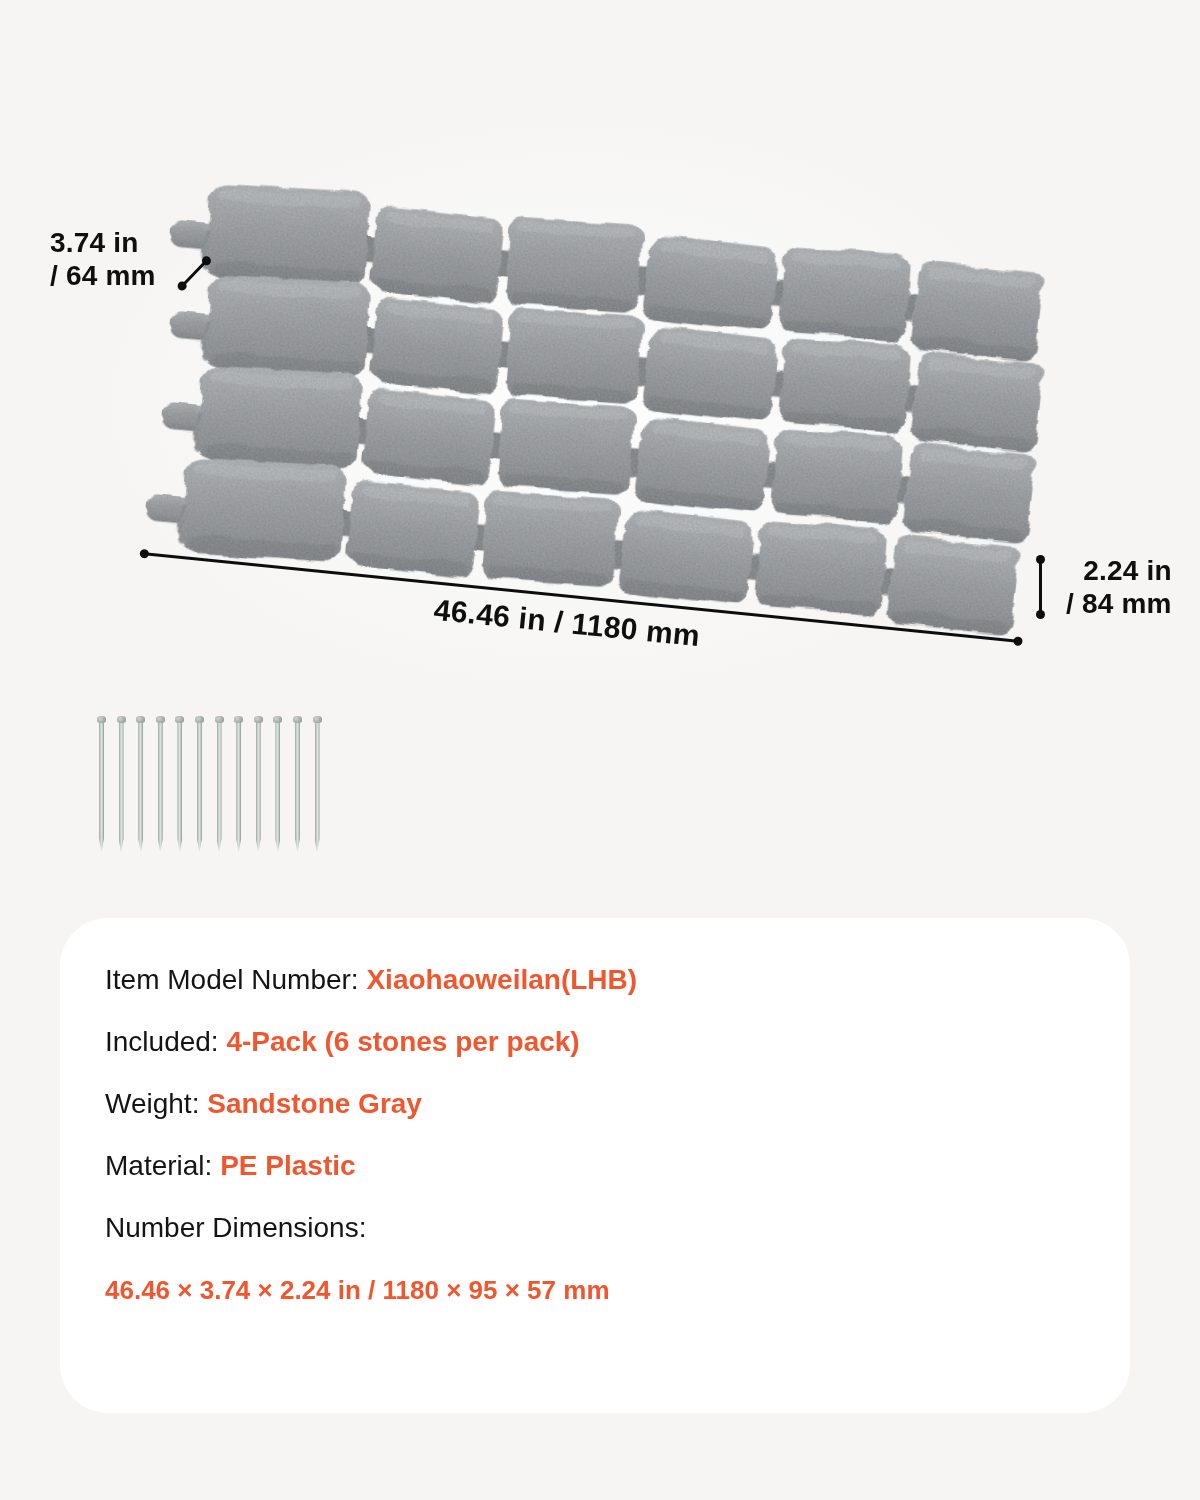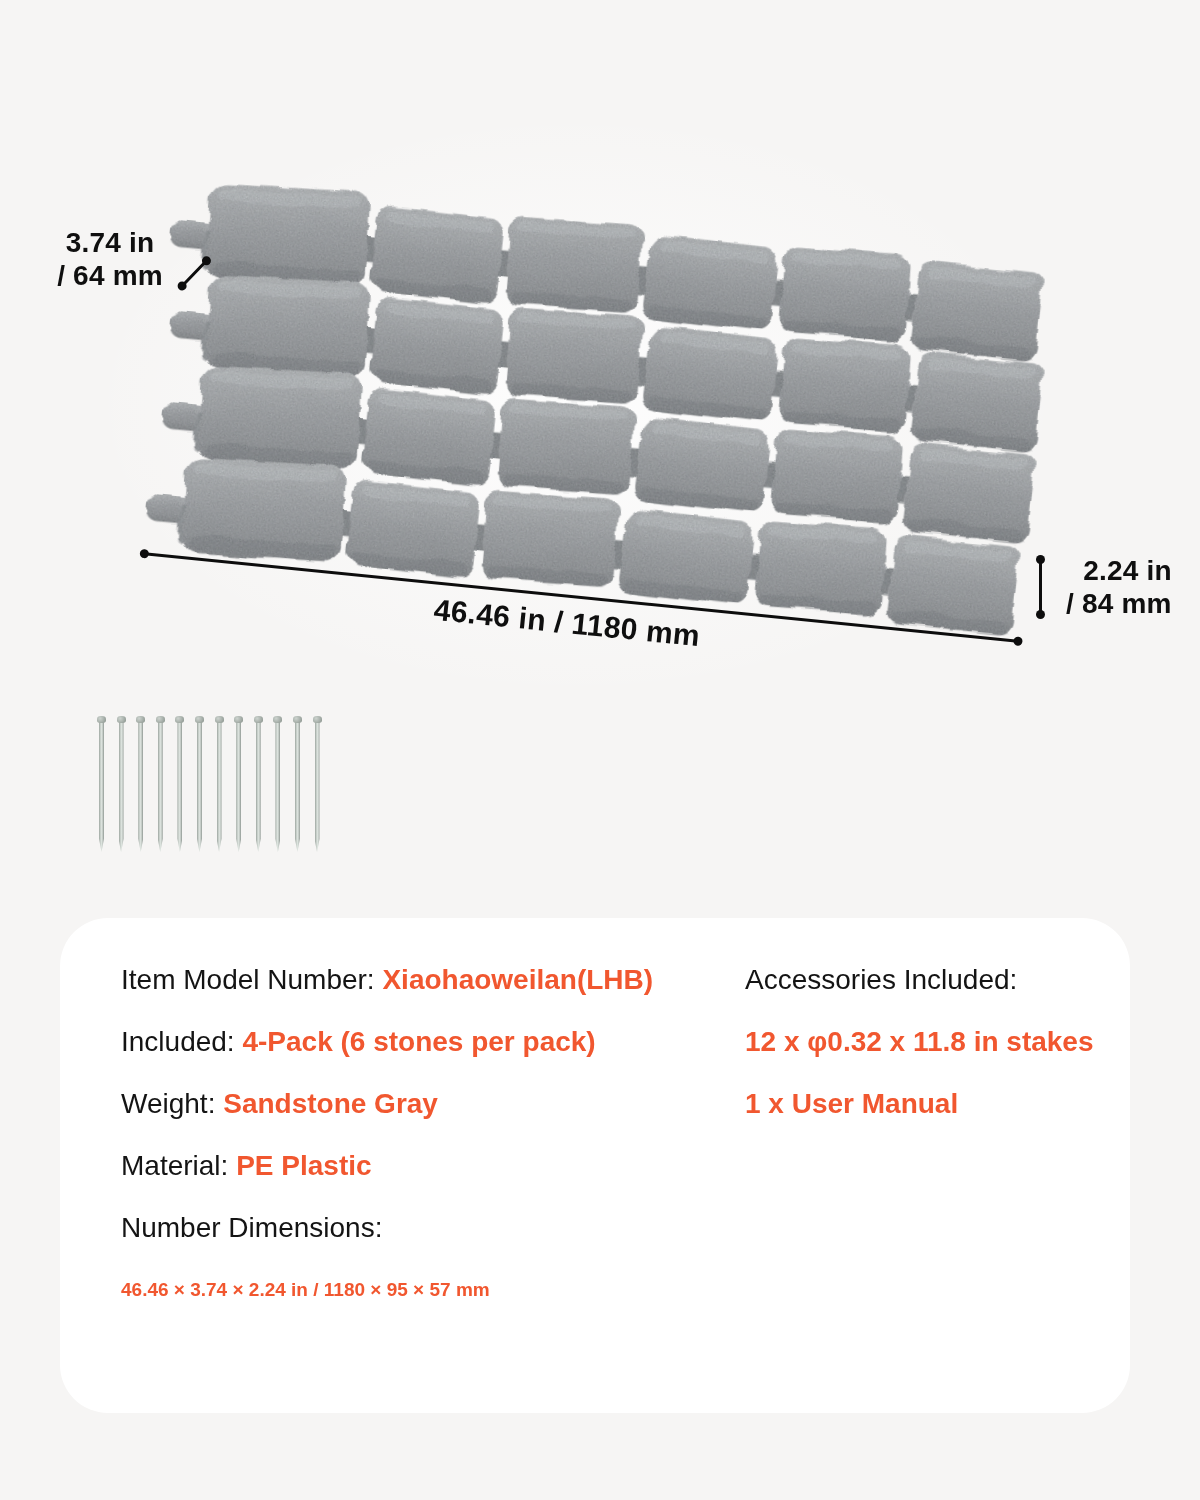--- a/index.html
+++ b/index.html
@@ -19,21 +19,21 @@
     font-family:"Liberation Sans", sans-serif;
     color:var(--text);
   }
   
   .strip{
     position:absolute;width:880px;height:154px;overflow:visible;
     transform:rotate(5.1deg);transform-origin:0 50%;
   }
   
   .dim-text{position:absolute;font-weight:700;font-size:28px;line-height:33px;color:#0f0f0f;letter-spacing:0.2px;}
-  .dim-depth-label{left:50px;top:226px;width:120px;text-align:center;}
+  .dim-depth-label{left:50px;top:226px;width:120px;text-align:left;}
   .dim-height-label{left:1066px;top:554px;text-align:right;}
   .dim-line{position:absolute;}
   .dim-line .bar{position:absolute;left:0;top:0;height:3px;width:100%;background:#0d0d0d;border-radius:2px;}
   .dim-line .dot{position:absolute;width:9px;height:9px;border-radius:50%;background:#0d0d0d;}
   .dim-line .dot.a{left:-3px;top:-3px;}
   .dim-line .dot.b{right:-3px;top:-3px;}
   .dim-length-line{left:143px;top:552px;width:881px;transform:rotate(5.72deg);transform-origin:0 0;}
   .dim-depth-pointer{left:180px;top:286px;width:38px;transform:rotate(-46deg);transform-origin:0 50%;}
   .dim-height-line{left:1042px;top:558px;width:58px;transform:rotate(90deg);transform-origin:0 0;}
   .dim-length-label{
@@ -51,28 +51,28 @@
   .stake .head{
     position:absolute;left:-2px;top:0;width:9px;height:7px;border-radius:45% 45% 35% 35%;
     background:radial-gradient(circle at 35% 35%,#cdd4cf 0%,#99a29c 75%);
   }
   
   .panel{
     position:absolute;left:60px;top:918px;width:1070px;height:495px;
     background:var(--panel-bg);border-radius:48px;
   }
   .spec-col{position:absolute;top:47px;}
-  .spec-col.left{left:61px;width:630px;}
+  .spec-col.left{left:45px;width:630px;}
   .spec-col.right{left:685px;width:360px;}
   .spec-row{font-size:28px;line-height:30px;margin-bottom:32px;white-space:nowrap;}
   .spec-row .lab{color:var(--text);font-weight:400;}
   .spec-row .val{color:var(--accent);font-weight:700;}
   .acc-header{font-size:28px;line-height:30px;margin-bottom:32px;color:var(--text);}
   .acc-item{font-size:28px;line-height:30px;margin-bottom:32px;color:var(--accent);font-weight:700;white-space:nowrap;}
-  .dims-value{font-size:19px;}
+  .dims-value{font-size:26px;}
 </style>
 </head>
 <body>
 
 <svg width="0" height="0" style="position:absolute" aria-hidden="true">
   <defs>
     <linearGradient id="stoneGrad" x1="0" y1="0" x2="0" y2="1">
       <stop offset="0" stop-color="#b6b9bb"></stop>
       <stop offset="0.45" stop-color="#9da0a3"></stop>
       <stop offset="0.8" stop-color="#8d9093"></stop>
@@ -268,22 +268,14 @@
 
   <p class="spec-row"><span class="lab">Weight: </span><span class="val">Sandstone Gray</span></p>
 
   <p class="spec-row"><span class="lab">Material:  </span><span class="val">PE Plastic</span></p>
 
 
   <p class="spec-row"><span class="lab">Number Dimensions:</span><span class="val"></span></p>
 
   <p class="spec-row dims-value"><span class="lab"></span><span class="val">46.46 × 3.74 × 2.24 in / 1180 × 95 × 57 mm</span></p>
 </div>
-    <div class="spec-col right">
-      <div class="acc-header">Accessories Included:</div>
-      <div id="acc-items">
-  <p class="acc-item">12 x φ0.32 x 11.8 in stakes</p>
-
-  <p class="acc-item">1 x User Manual</p>
-</div>
-    </div>
   </div>
 </div>
 
 </body></html>

